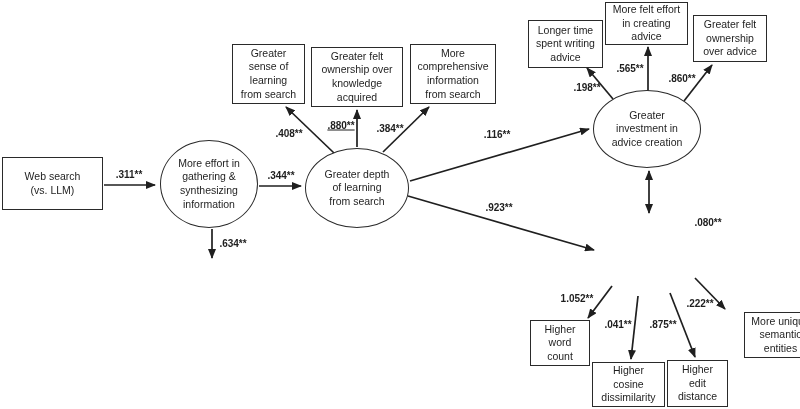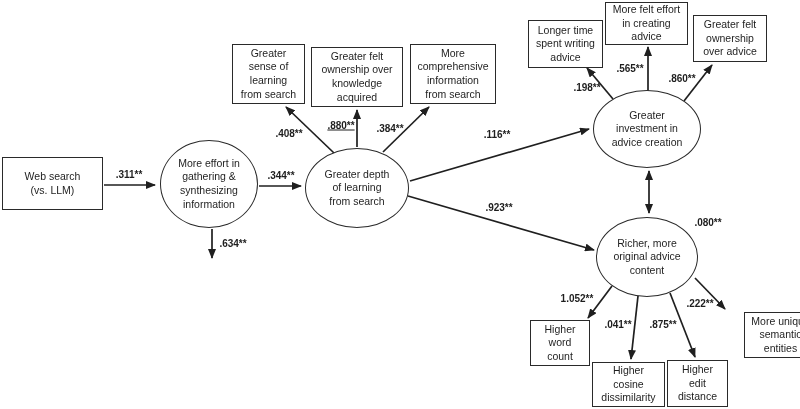--- a/index.html
+++ b/index.html
@@ -110,23 +110,20 @@
 advice</div>
 
   <div class="node rect" style="left:693px; top:15px; width:74px; height:47px;">Greater felt
 ownership
 over advice</div>
 
   <div class="node ellipse" style="left:593px; top:90px; width:108px; height:78px;">Greater
 investment in
 advice creation</div>
 
-  <div class="node ellipse" style="left:596px; top:217px; width:102px; height:80px;">Richer, more
-original advice
-content</div>
 
   <div class="node rect" style="left:530px; top:320px; width:60px; height:46px;">Higher
 word
 count</div>
 
   <div class="node rect" style="left:592px; top:362px; width:73px; height:45px;">Higher
 cosine
 dissimilarity</div>
 
   <div class="node rect" style="left:667px; top:360px; width:61px; height:47px;">Higher

